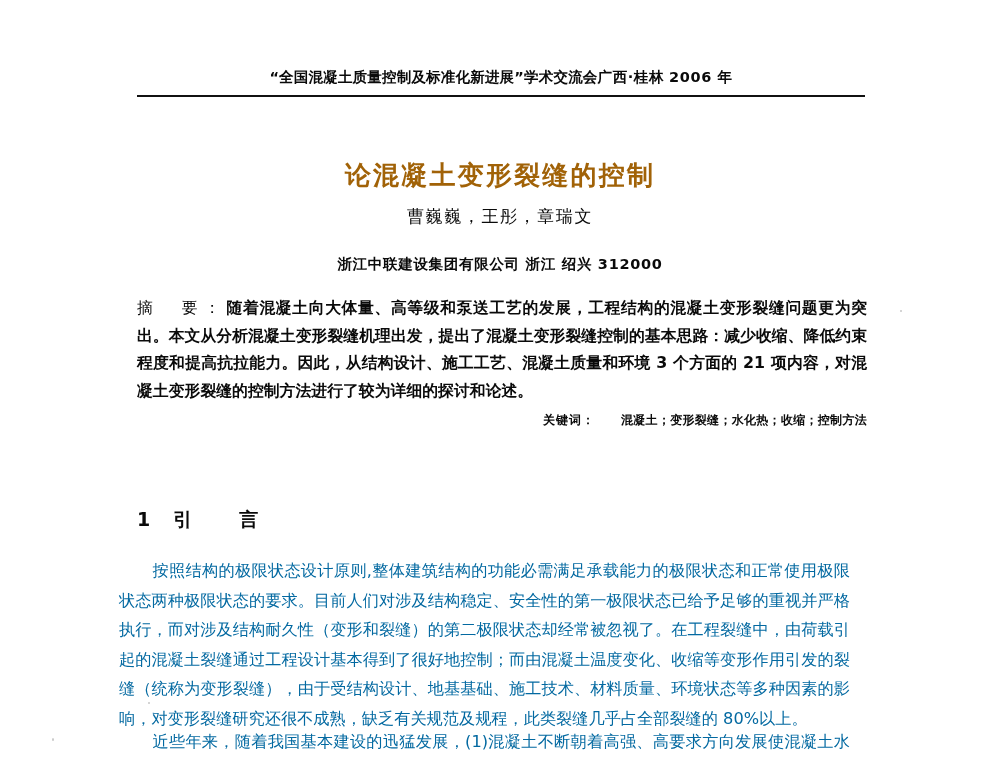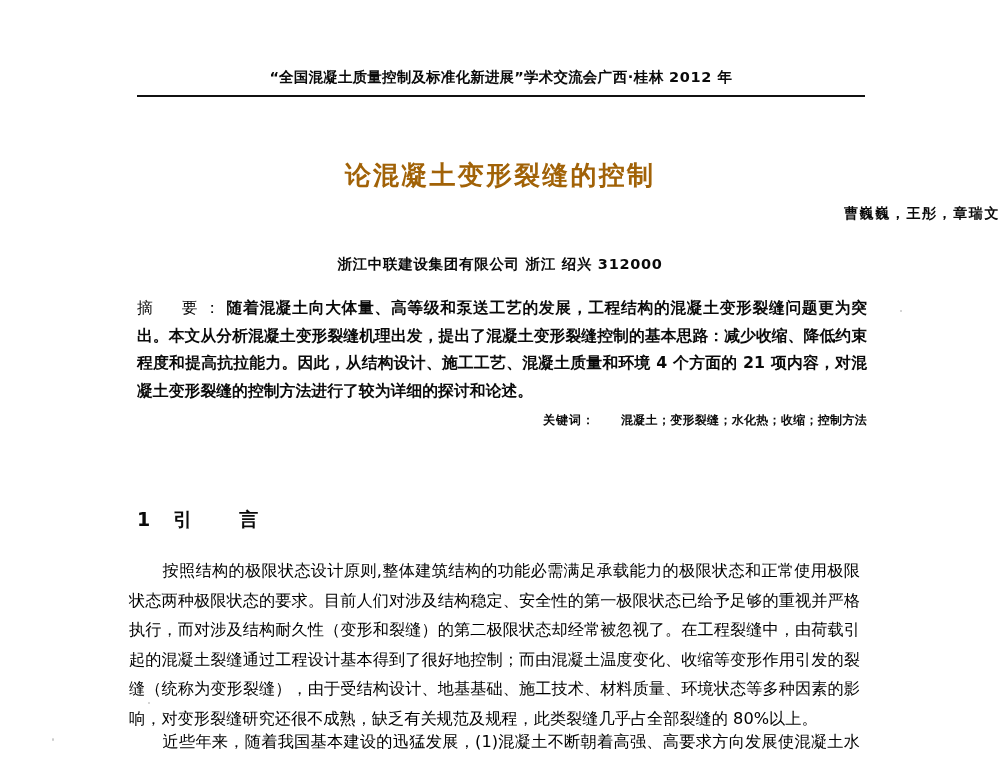--- a/index.html
+++ b/index.html
@@ -71,23 +71,23 @@
     text-align: center;
     font-size: 26px;
     font-weight: 700;
     letter-spacing: 2.2px;
     color: #a16207;
   }
   .authors {
     position: absolute;
     left: 0; top: 205px;
     width: 1000px;
-    text-align: right;
-    font-size: 14px;
-    font-weight: 700;
+    text-align: center;
+    font-size: 17px;
+    font-weight: 400;
     letter-spacing: 1.6px;
   }
   .affiliation {
     position: absolute;
     left: 0; top: 255px;
     width: 1000px;
     text-align: center;
     font-size: 14.5px;
     font-weight: 700;
     letter-spacing: .7px;
@@ -132,27 +132,27 @@
     font-size: 19px;
     font-weight: 700;
     letter-spacing: 1px;
   }
   .section-num { display: inline-block; margin-right: 22px; }
   .section-title { letter-spacing: 14px; }
 
   
   .body-block {
     position: absolute;
-    left: 129px;
+    left: 119px;
     width: 731px;
     font-size: 16.2px;
     line-height: 29.5px;
     text-align: justify;
     text-justify: inter-character;
-    color: #000000;
+    color: #0369a1;
   }
   .p1 { top: 540px; }
   .p2 { top: 711px; height: 49px; overflow: hidden; }
   .indent { display: inline-block; width: 2.05em; }
 
   
   .clip-bottom {
     position: absolute;
     left: 0;
     top: 757px;
@@ -167,31 +167,31 @@
 <div class="page">
 
   <div class="speck" style="left:52px; top:738px; width:2px; height:3px;"></div>
   <div class="speck" style="left:148px; top:702px; width:2px; height:2px;"></div>
   <div class="speck" style="left:900px; top:310px; width:2px; height:2px;"></div>
 
   <div class="header">
     <span class="header-left">“全国混凝土质量控制及标准化新进展”学术交流会</span>
     <span class="header-right">
       <span>广西·桂林</span>
-      <span>2012 年</span>
+      <span>2006 年</span>
     </span>
   </div>
   <div class="header-rule"></div>
 
   <h1 class="title">论混凝土变形裂缝的控制</h1>
   <div class="authors">曹巍巍，王彤，章瑞文</div>
   <div class="affiliation">浙江中联建设集团有限公司 浙江 绍兴 312000</div>
 
   <div class="abstract">
-    <span class="abstract-label">摘　要：</span><span class="abstract-body">随着混凝土向大体量、高等级和泵送工艺的发展，工程结构的混凝土变形裂缝问题更为突出。本文从分析混凝土变形裂缝机理出发，提出了混凝土变形裂缝控制的基本思路：减少收缩、降低约束程度和提高抗拉能力。因此，从结构设计、施工工艺、混凝土质量和环境 4 个方面的 21 项内容，对混凝土变形裂缝的控制方法进行了较为详细的探讨和论述。</span>
+    <span class="abstract-label">摘　要：</span><span class="abstract-body">随着混凝土向大体量、高等级和泵送工艺的发展，工程结构的混凝土变形裂缝问题更为突出。本文从分析混凝土变形裂缝机理出发，提出了混凝土变形裂缝控制的基本思路：减少收缩、降低约束程度和提高抗拉能力。因此，从结构设计、施工工艺、混凝土质量和环境 3 个方面的 21 项内容，对混凝土变形裂缝的控制方法进行了较为详细的探讨和论述。</span>
   </div>
 
   <div class="keywords">
     <span class="keywords-label">关键词：</span><span class="keywords-gap"></span><span>混凝土；变形裂缝；水化热；收缩；控制方法</span>
   </div>
 
   <h2 class="section-head">
     <span class="section-num">1</span><span class="section-title">引　言</span>
   </h2>
 

